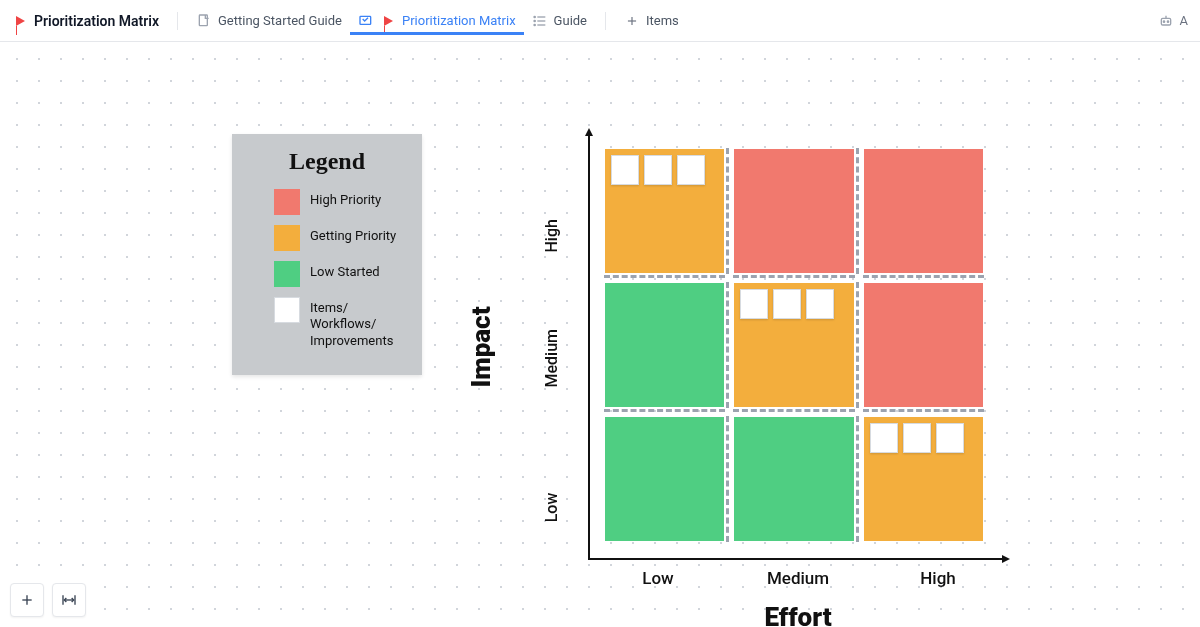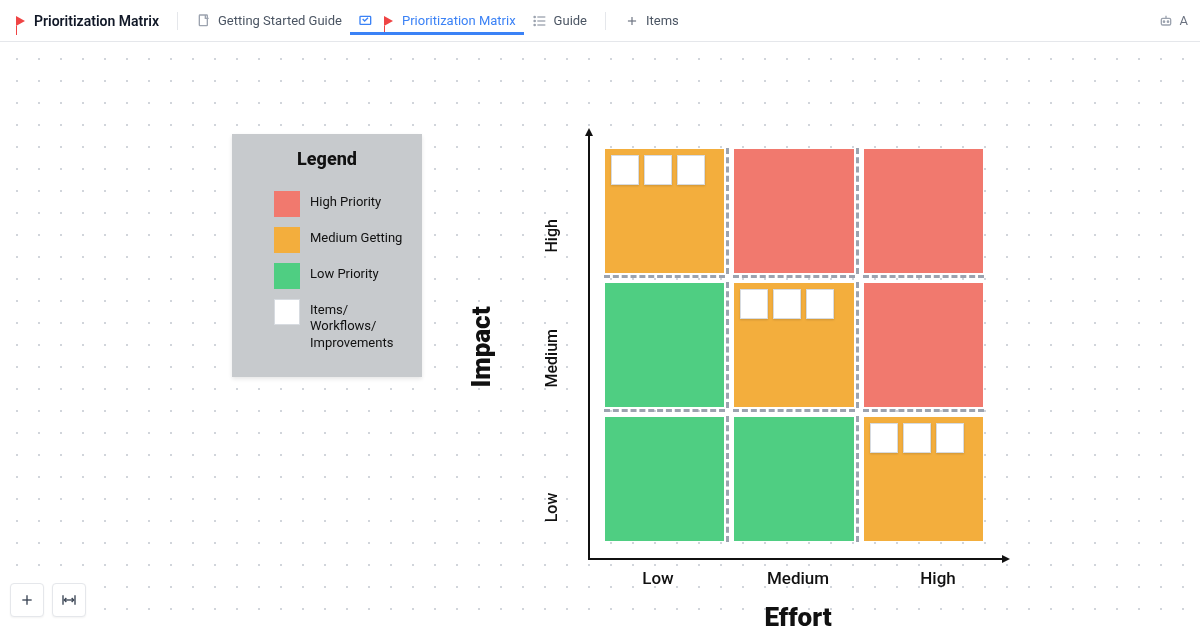--- a/index.html
+++ b/index.html
@@ -18,21 +18,21 @@
 
   
   .canvas { position: relative; width: 1200px; height: 585px; background: #fff;
     background-image: radial-gradient(#d1d5db 1px, transparent 1px);
     background-size: 22px 22px;
     background-position: 6px 6px;
   }
 
   
   .legend { position: absolute; left: 232px; top: 92px; width: 190px; background: #c7cacd; padding: 14px 14px 16px 14px; box-shadow: 0 2px 4px rgba(0,0,0,0.1); }
-  .legend-title { text-align: center; font-weight: 800; font-size: 18px; color: #111; margin-bottom: 22px; }
+  .legend-title { text-align: center; font-weight: 800; font-size: 24px; color: #111; margin-bottom: 14px; font-family: Liberation Serif, serif; }
   .legend-row { display: flex; align-items: flex-start; gap: 10px; margin: 10px 0; padding-left: 28px; }
   .swatch { width: 26px; height: 26px; flex-shrink: 0; }
   .swatch.high { background: #f1796e; }
   .swatch.med { background: #f3ae3d; }
   .swatch.low { background: #4fce82; }
   .swatch.item { background: #ffffff; border: 1px solid #d7dbe0; }
   .legend-label { font-size: 13px; color: #111; line-height: 1.25; padding-top: 3px; }
 
   
   .matrix-wrap { position: absolute; left: 466px; top: 70px; width: 560px; height: 540px; }
@@ -141,25 +141,25 @@
 <div class="canvas">
 
   <div class="legend">
     <div class="legend-title">Legend</div>
     <div class="legend-row">
       <div class="swatch high"></div>
       <div class="legend-label">High Priority</div>
     </div>
     <div class="legend-row">
       <div class="swatch med"></div>
-      <div class="legend-label">Medium Getting</div>
+      <div class="legend-label">Getting Priority</div>
     </div>
     <div class="legend-row">
       <div class="swatch low"></div>
-      <div class="legend-label">Low Priority</div>
+      <div class="legend-label">Low Started</div>
     </div>
     <div class="legend-row">
       <div class="swatch item"></div>
       <div class="legend-label">Items/ Workflows/ Improvements</div>
     </div>
   </div>
 
   <div class="matrix-wrap">
     <div class="y-axis-title">
         <span>Impact</span>

